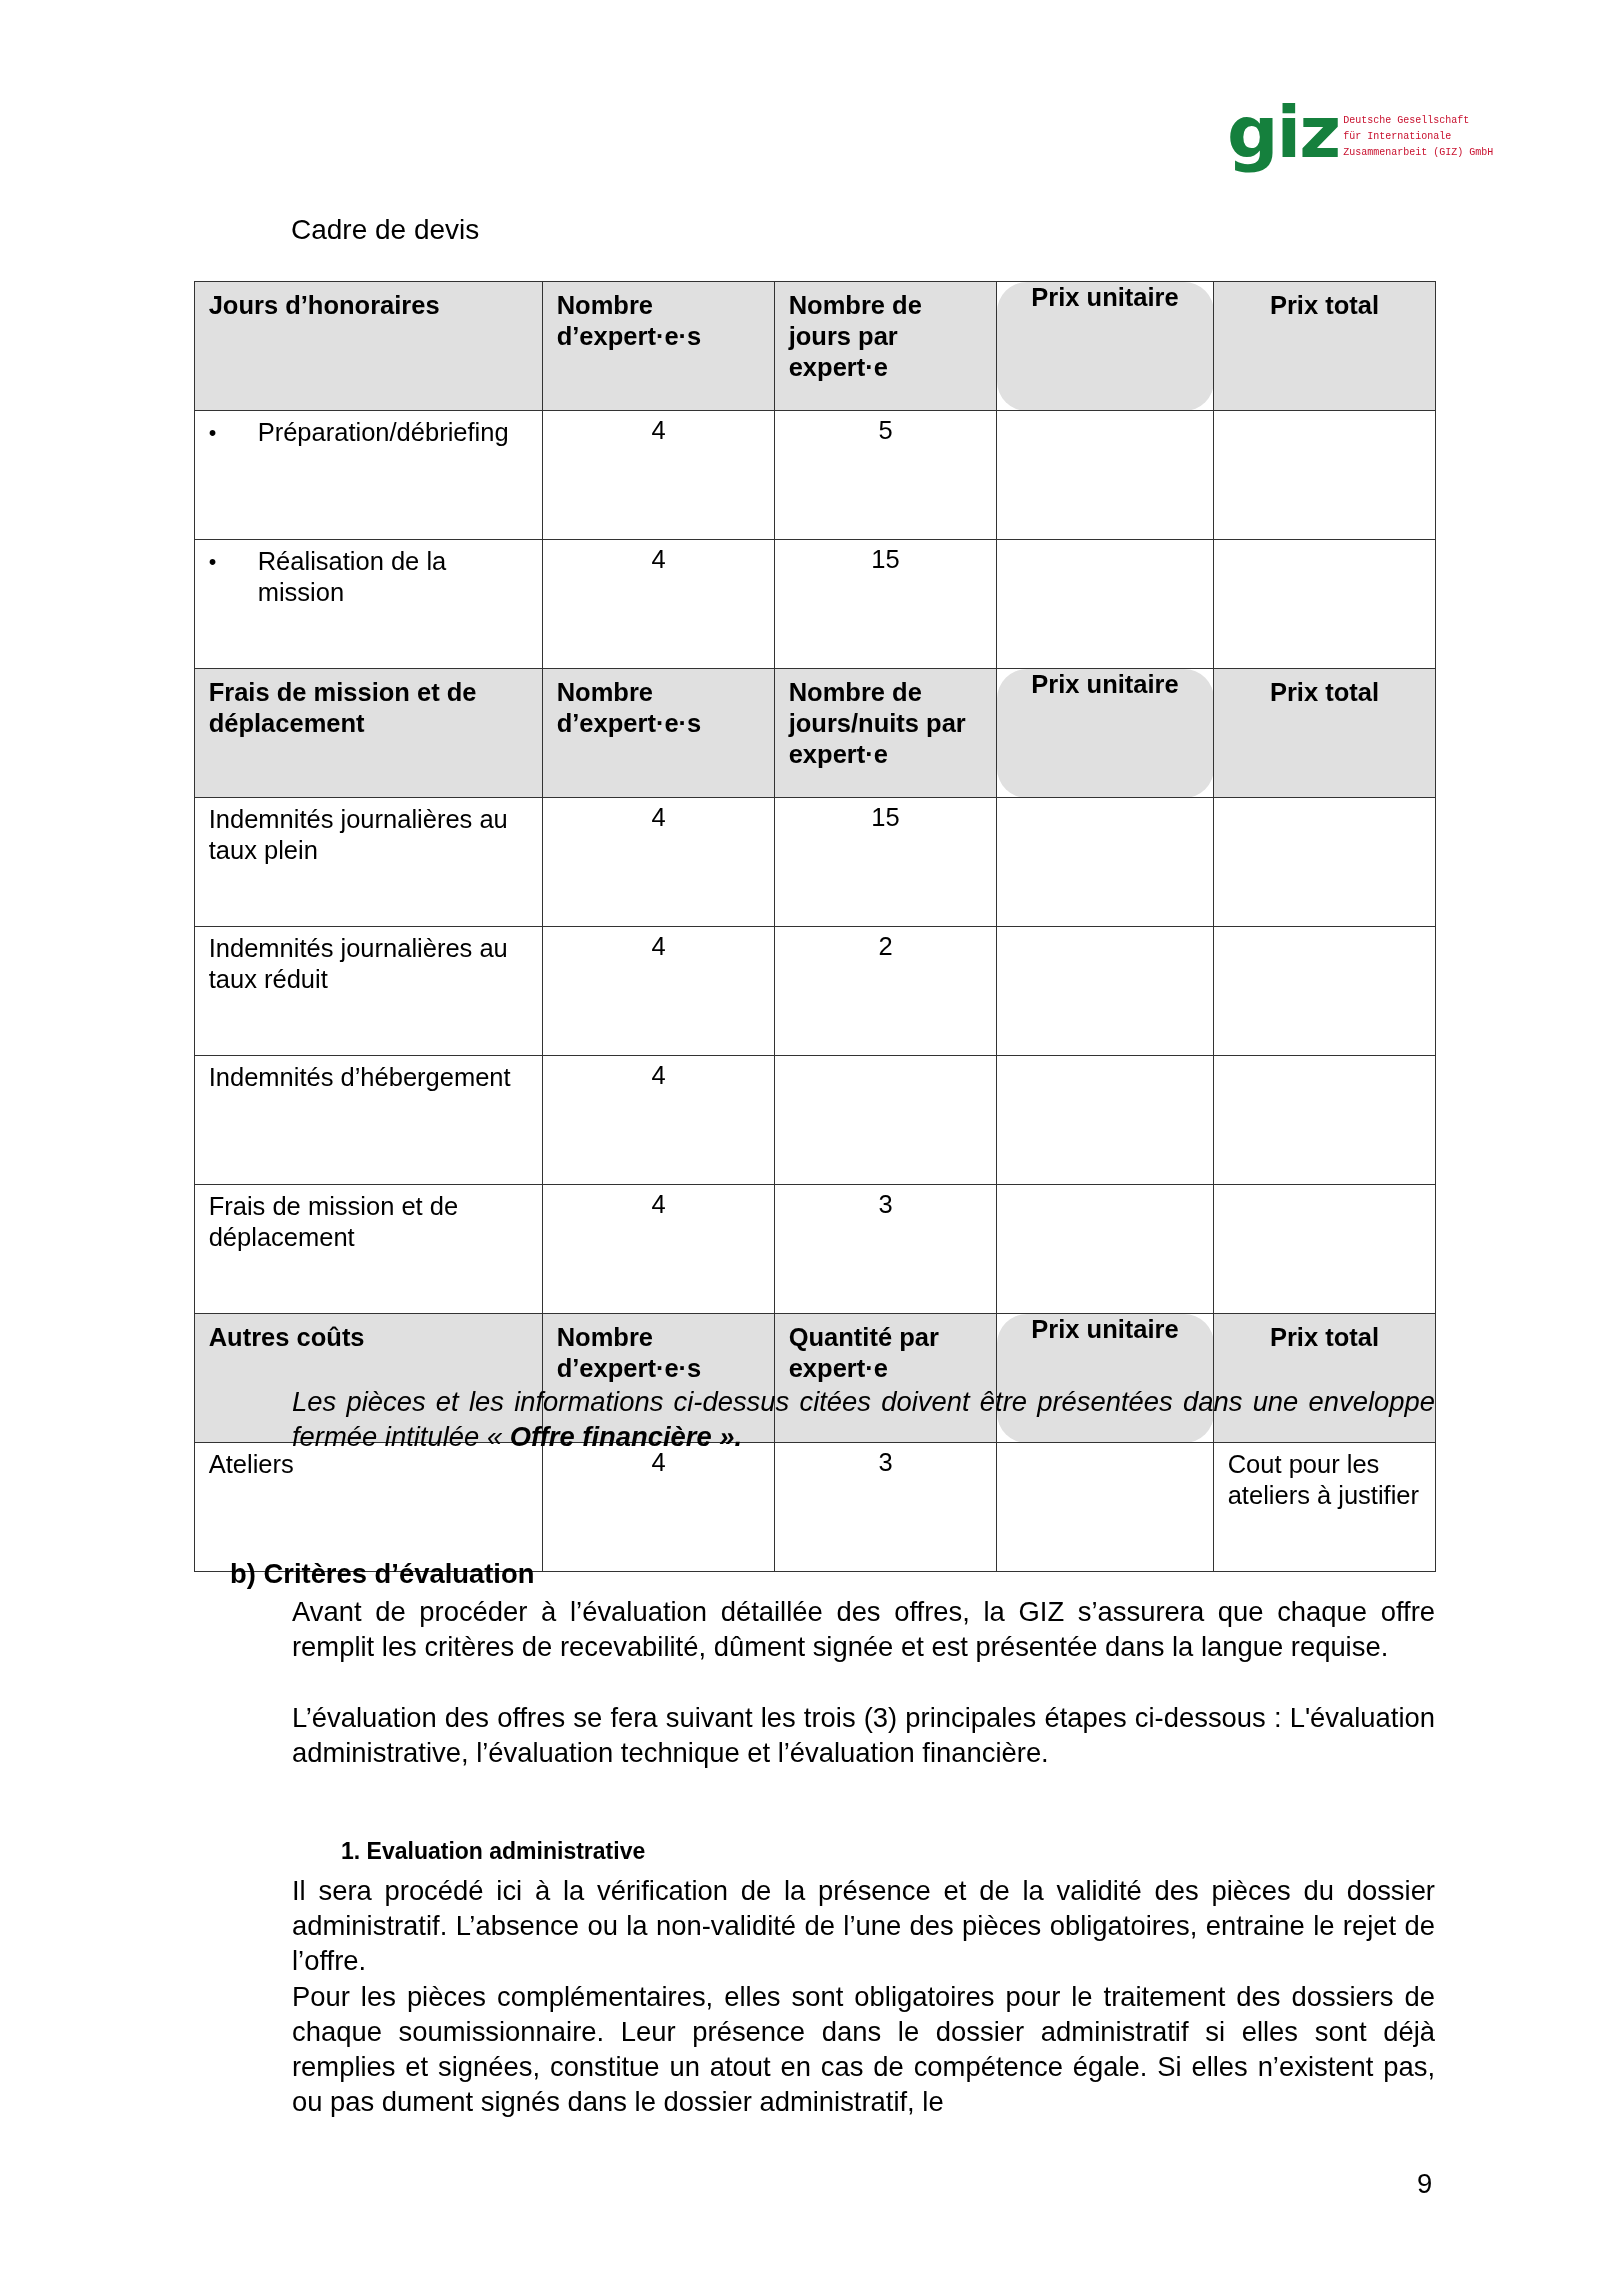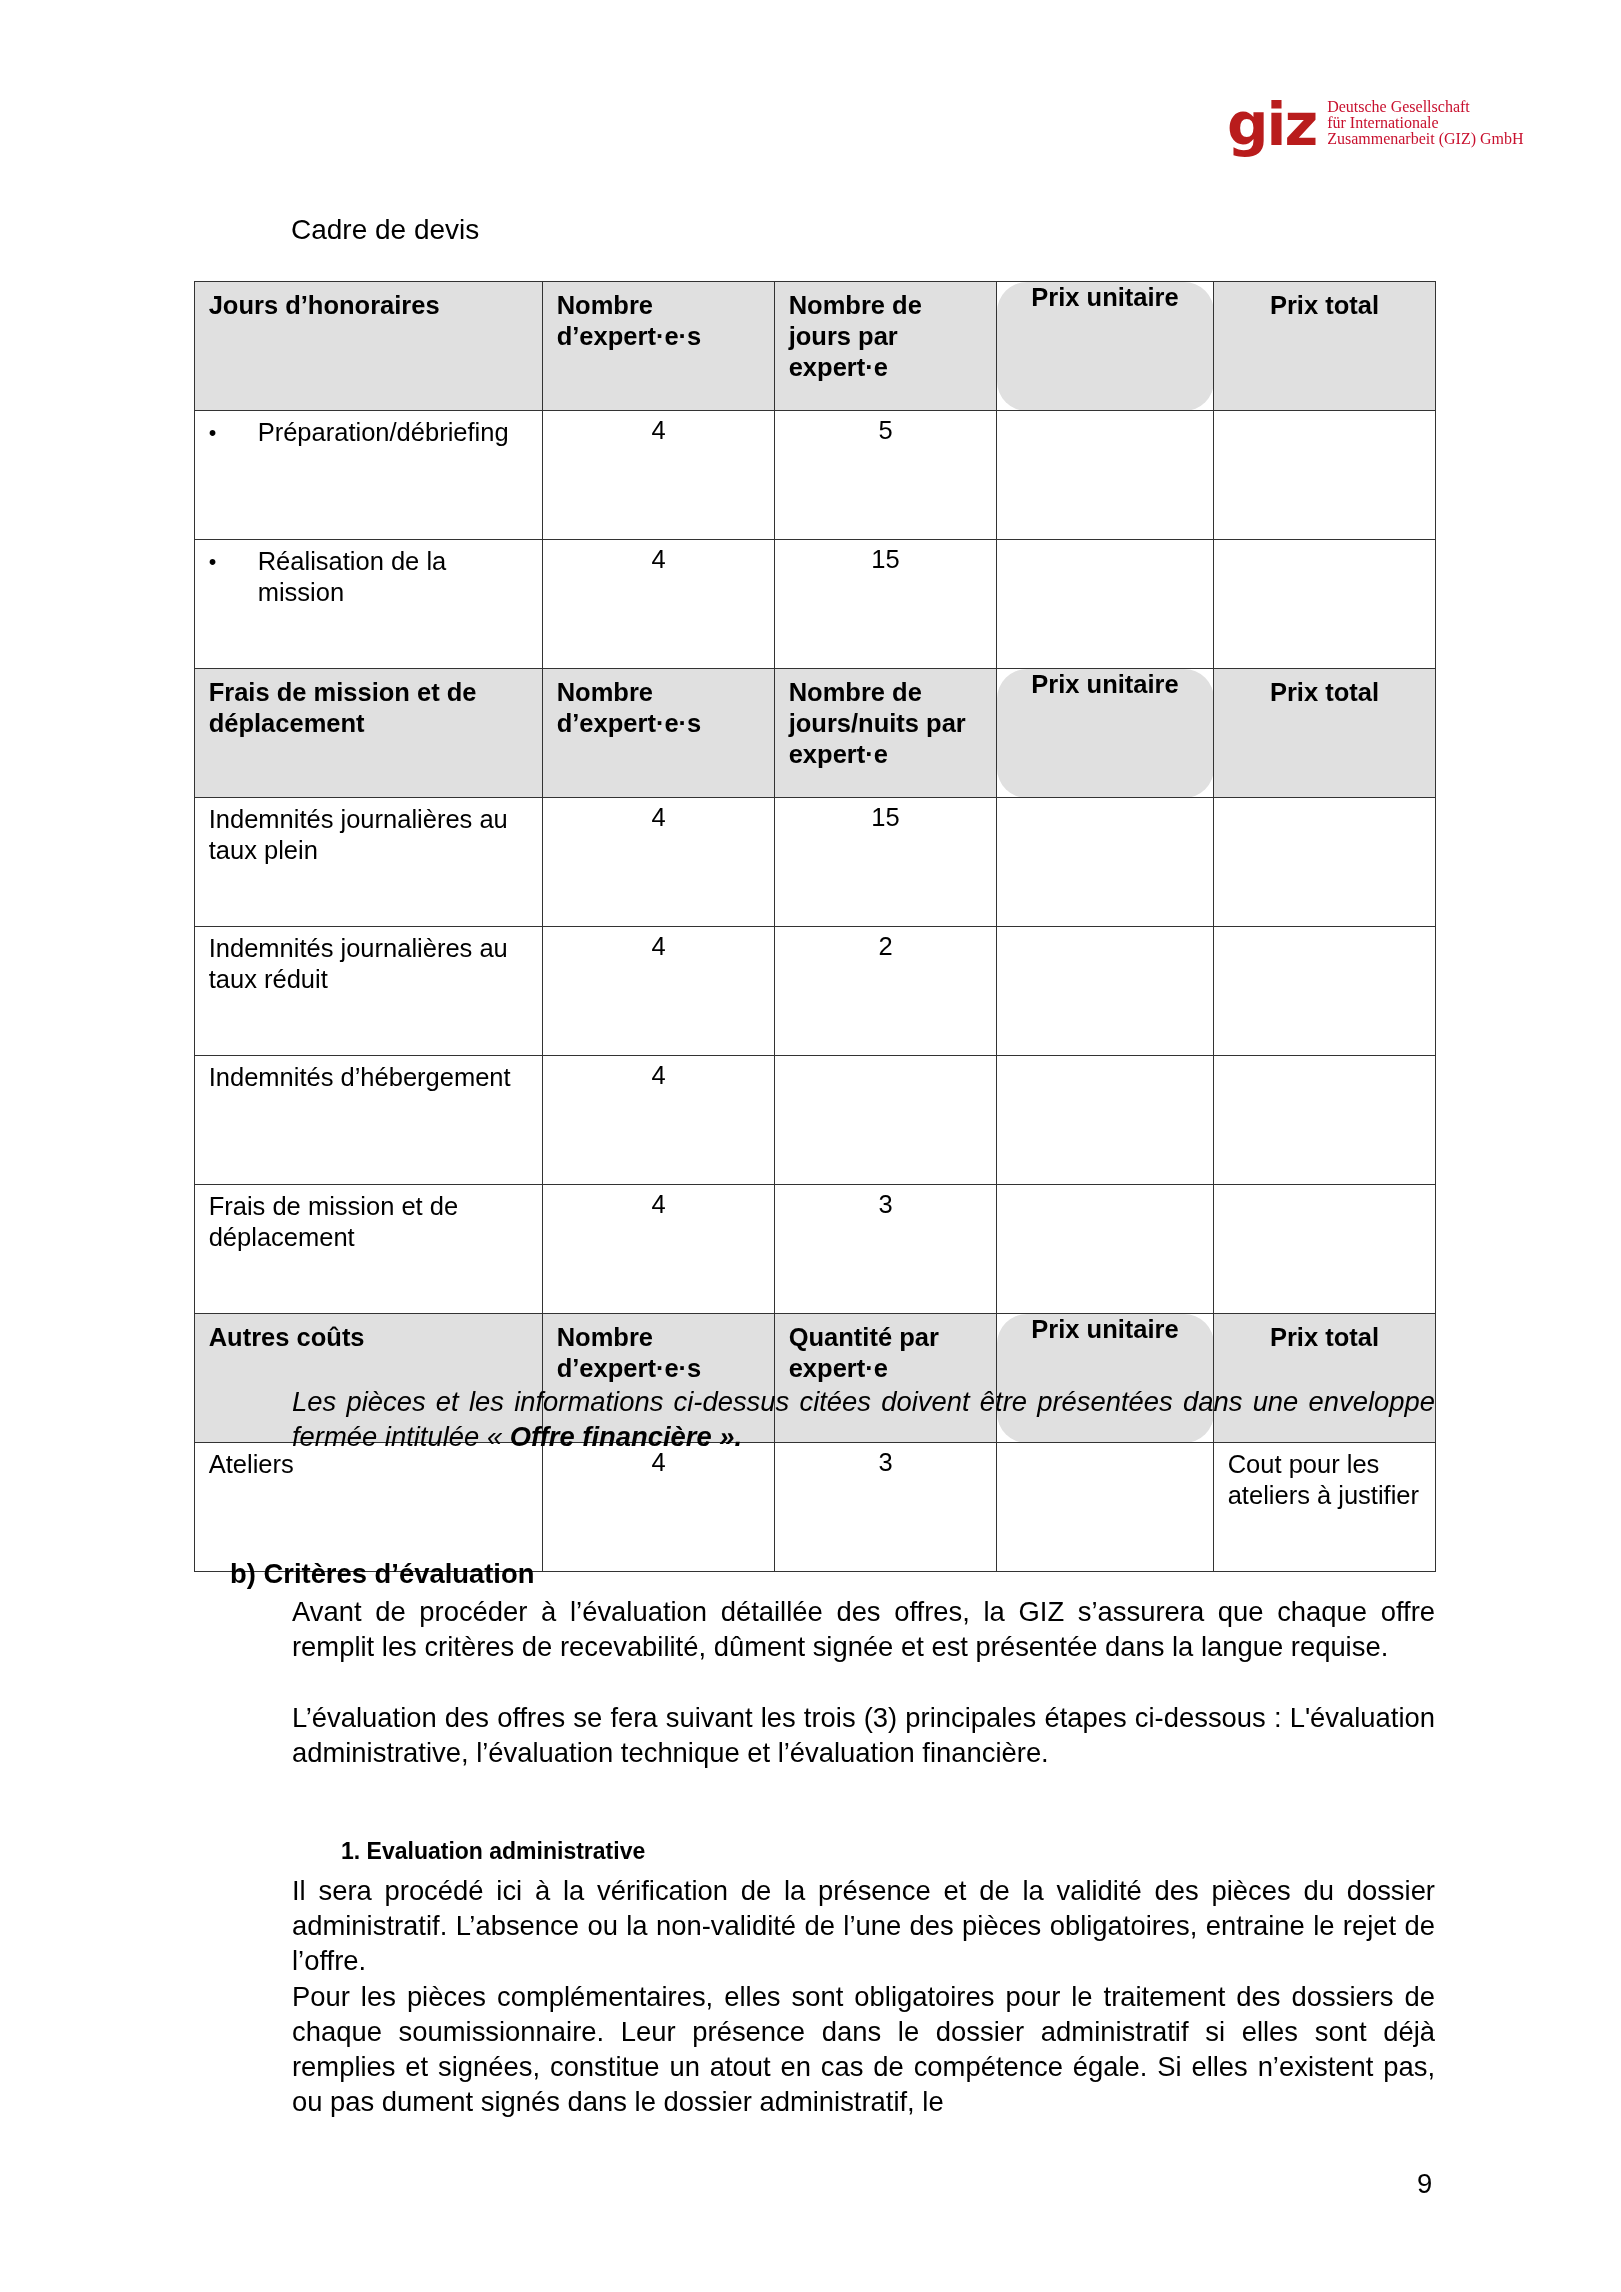--- a/index.html
+++ b/index.html
@@ -1,22 +1,22 @@
 <!DOCTYPE html>
 <html><head>
 <meta charset="utf-8">
 <style>
   html, body { margin: 0; padding: 0; background: #ffffff; }
   body { width: 1621px; height: 2293px; position: relative; overflow: hidden;
          font-family: "Liberation Sans", sans-serif; color: #000; }
   .logo { position: absolute; left: 1227px; top: 96px; display: flex; align-items: flex-end; }
-  .logo-mark { font-family: "DejaVu Sans", sans-serif; font-weight: bold; font-size: 58px; color: #b91c1c;
+  .logo-mark { font-family: "DejaVu Sans", sans-serif; font-weight: bold; font-size: 72px; color: #15803d;
                letter-spacing: -2px; line-height: 1; }
-  .logo-text { margin-left: 11px; color: #c8102e; font-family: Liberation Serif, serif;
-               font-size: 16px; line-height: 15.7px; padding-bottom: 7.8px; }
+  .logo-text { margin-left: 4px; color: #c8102e; font-family: Liberation Mono, monospace;
+               font-size: 10px; line-height: 15.7px; padding-bottom: 7.8px; }
   .caption { position: absolute; left: 291px; top: 214px; font-size: 28px; }
   table.devis { position: absolute; left: 194px; top: 281px; border-collapse: collapse;
                 width: 1241px; table-layout: fixed; }
   table.devis td { border: 1.5px solid #333; height: 129px; vertical-align: top;
                    font-size: 25.5px; line-height: 31px; padding: 5.9px 13.7px; box-sizing: border-box; }
   table.devis tr.hdr td { background: #e0e0e0; font-weight: bold; padding-top: 7.8px; }
   table.devis tr.hdr td.pu { padding-top: 0px; text-align: center; border-radius: 30px; }
   table.devis tr.hdr td.pt { text-align: center; }
   table.devis td.num { text-align: center; padding-top: 3.9px; }
   .bullet { display: flex; }

